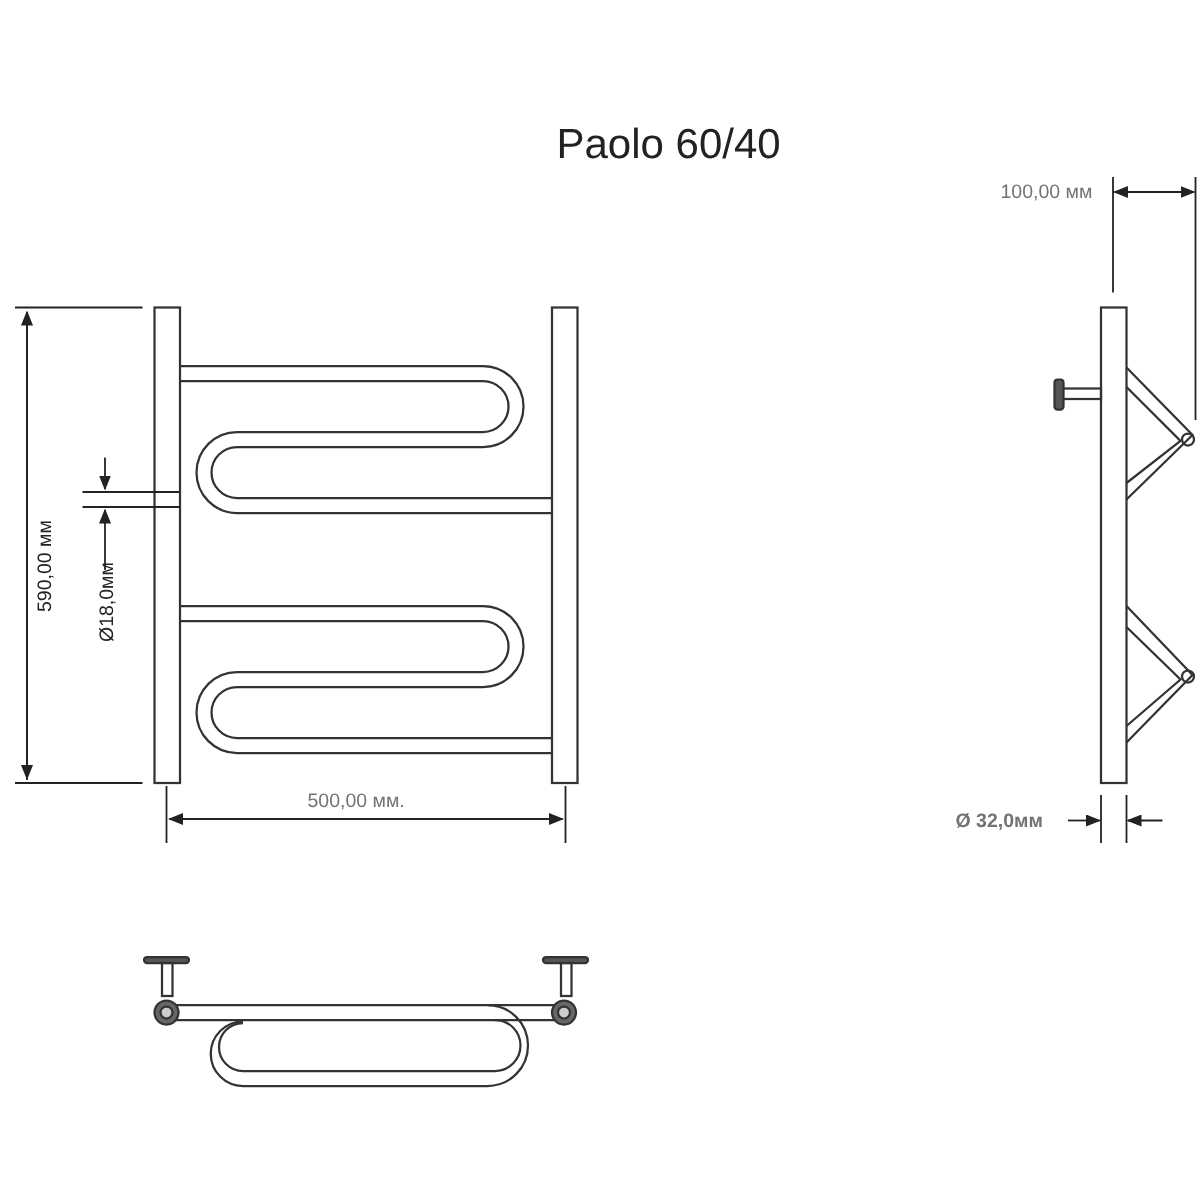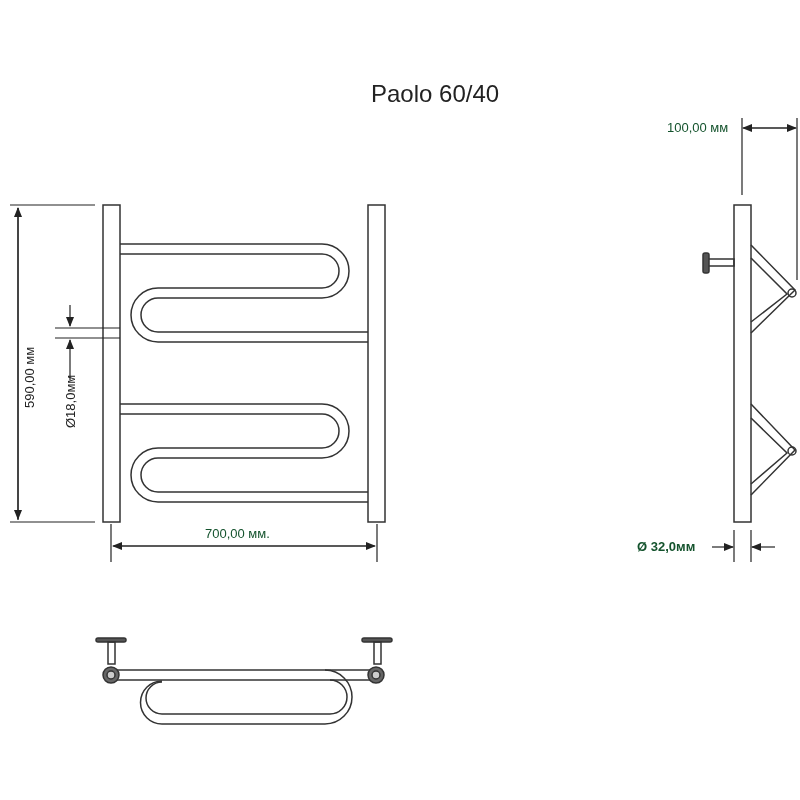--- a/index.html
+++ b/index.html
@@ -1,19 +1,19 @@
 <!DOCTYPE html>
 <html><head>
   <meta charset="utf-8">
   <style>
     html, body { margin: 0; padding: 0; background: #ffffff; }
     body { width: 800px; height: 800px; position: relative; overflow: hidden; font-family: "Liberation Sans", sans-serif; }
     svg { position: absolute; left: 0; top: 0; }
-    .title { position: absolute; left: 371px; top: 80px; font-size: 24px; color: #222; }
-    .lbl { position: absolute; font-size: 13px; color: #14532d; white-space: nowrap; }
+    .title { position: absolute; left: 371px; top: 80px; font-size: 28px; color: #222; }
+    .lbl { position: absolute; font-size: 13px; color: #737373; white-space: nowrap; }
     .lbl-side-top { left: 667px; top: 120px; }
     .lbl-width { left: 205px; top: 526px; }
     .lbl-dia32 { left: 637px; top: 539px; font-weight: bold; }
     .lbl-height-wrap { position: absolute; left: 22px; top: 408px; transform: rotate(-90deg); transform-origin: left top; font-size: 13px; color:#222; white-space: nowrap; }
     .lbl-dia18-wrap { position: absolute; left: 63px; top: 428px; transform: rotate(-90deg); transform-origin: left top; font-size: 13px; color:#222; white-space: nowrap; }
   </style>
 </head>
 <body>
 
 <div class="title">Paolo 60/40</div>
@@ -104,16 +104,16 @@
     <g>
       <rect x="362" y="638" width="30" height="4" rx="2" fill="#555"></rect>
       <rect x="374" y="642" width="7" height="22"></rect>
       <circle cx="376" cy="675" r="8" fill="#666"></circle>
       <circle cx="376" cy="675" r="4" fill="#ccc"></circle>
     </g>
   </g>
 </svg>
 
 <div class="lbl lbl-side-top">100,00 мм</div>
-<div class="lbl lbl-width">700,00 мм.</div>
+<div class="lbl lbl-width">500,00 мм.</div>
 <div class="lbl lbl-dia32">Ø 32,0мм</div>
 <div class="lbl-height-wrap">590,00 мм</div>
 <div class="lbl-dia18-wrap">Ø18,0мм</div>
 
 </body></html>

